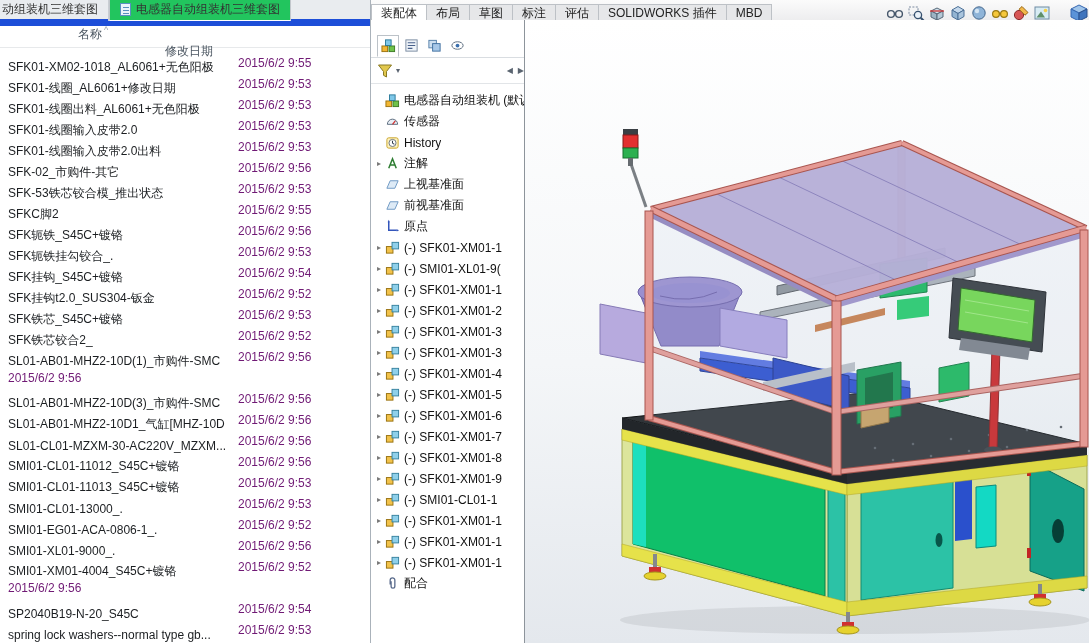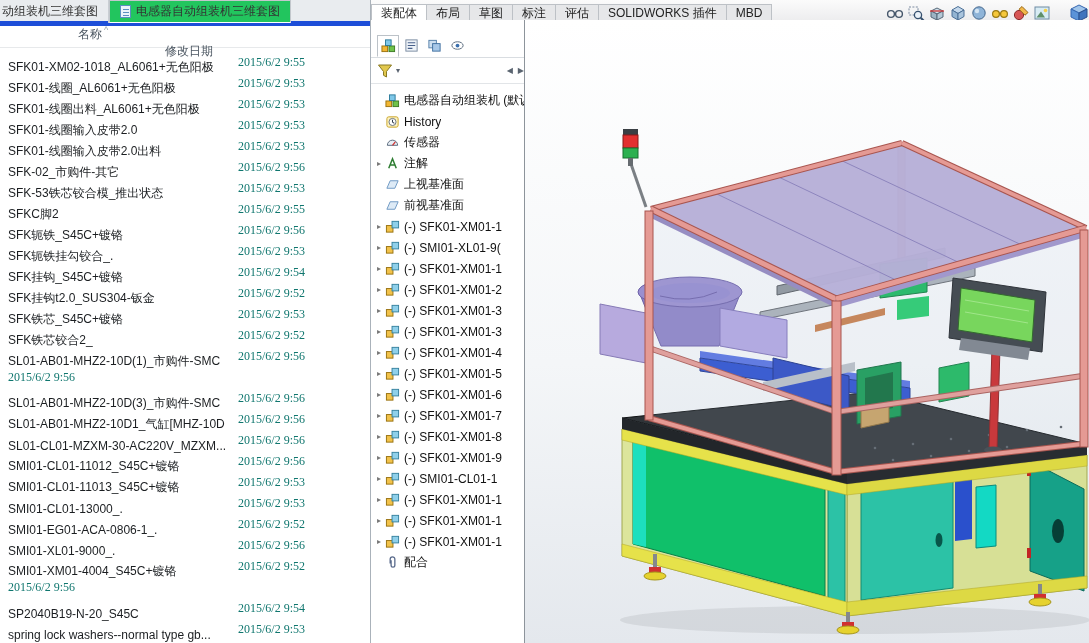--- a/index.html
+++ b/index.html
@@ -3,37 +3,37 @@
 <meta charset="utf-8">
 <style>
   *{margin:0;padding:0;box-sizing:border-box;}
   html,body{width:1089px;height:643px;overflow:hidden;background:#fff;
     font-family:"Liberation Sans","DejaVu Sans",sans-serif;}
   #app{position:relative;width:1089px;height:643px;background:#fff;}
 
   
   #explorer{position:absolute;left:0;top:0;width:371px;height:643px;background:#fff;
     border-right:1px solid #aab2ba;overflow:hidden;}
-  .tabbar{height:26px;background:#e9ecef;display:flex;align-items:flex-start;border-bottom:5px solid #1d4ed8;}
+  .tabbar{height:26px;background:#e9ecef;display:flex;align-items:center;border-bottom:7px solid #1d4ed8;}
   .etab{height:23px;display:flex;align-items:center;font-size:12px;color:#333;padding:0 10px;
     border-right:1px solid #c9ced3;white-space:nowrap;overflow:hidden;}
   .etab.first{max-width:112px;padding-left:2px;}
   .etab.active{background:#22c55e;border:1px solid #c2c7cc;border-bottom:1px solid #fff;gap:5px;}
   .docico{width:11px;height:13px;border:1px solid #5a8fc0;background:#eaf3fb;position:relative;flex:none;}
   .docico:before{content:"";position:absolute;left:2px;top:3px;width:6px;height:1px;background:#5a8fc0;
     box-shadow:0 3px 0 #5a8fc0,0 6px 0 #5a8fc0;}
   .cols{height:22px;display:flex;align-items:center;font-size:12px;color:#4a5560;
     border-bottom:1px solid #e7e9eb;position:relative;flex-direction:column;}
   .colname{width:230px;padding-left:8px;}
   .sortcaret{position:absolute;left:104px;top:-1px;font-size:9px;color:#98a2ac;}
   .coldate{padding-left:8px;}
   .filelist{padding-top:4px;font-size:12px;color:#1b1e21;}
   .frow{height:21px;display:flex;align-items:center;}
   .fname{width:230px;padding-left:8px;white-space:nowrap;overflow:hidden;flex:none;margin-top:10px;}
-  .fdate{padding-left:8px;color:#0f766e;white-space:nowrap;font-family:Liberation Serif, serif;}
+  .fdate{padding-left:8px;color:#701a75;white-space:nowrap;}
 
   
   #topbar{position:absolute;left:371px;top:0;width:718px;height:24px;
     background:linear-gradient(#fbfbfb,#ebebed);border-bottom:1px solid #cdd0d4;
     display:flex;align-items:flex-end;}
   .cmdtabs{display:flex;align-items:flex-end;height:20px;}
   .cmdtab{height:19px;line-height:17px;font-size:12px;color:#222;padding:0 9px;background:#e6e7e9;
     border:1px solid #bdc1c6;border-bottom:none;margin-right:-1px;white-space:nowrap;}
   .cmdtab.active{background:#fff;}
   .hud{margin-left:auto;display:flex;align-items:center;gap:3px;padding:0 6px 1px 0;}
@@ -187,21 +187,21 @@
       <div class="coldate">修改日期</div>
     </div>
     <div class="filelist">
 
         <div class="frow">
           <span class="fname">SFK01-XM02-1018_AL6061+无色阳极</span>
           <span class="fdate">2015/6/2 9:55</span>
         </div>
 
         <div class="frow">
-          <span class="fname">SFK01-线圈_AL6061+无色阳极</span>
+          <span class="fname">SFK01-线圈_AL6061+修改日期</span>
           <span class="fdate">2015/6/2 9:53</span>
         </div>
 
         <div class="frow">
           <span class="fname">SFK01-线圈出料_AL6061+无色阳极</span>
           <span class="fdate">2015/6/2 9:53</span>
         </div>
 
         <div class="frow">
           <span class="fname">SFK01-线圈输入皮带2.0</span>
@@ -463,67 +463,76 @@
             </svg>
         </span>
         <span class="tlabel">电感器自动组装机 (默认</span>
       </div>
       <div class="tree">
 
           <div class="trow">
             <span class="tarrow"></span>
             <span class="ticonwrap">
               <svg class="ticon" viewBox="0 0 16 16">
+                <use href="#s-sensor"></use>
+              </svg>
+            </span>
+            <span class="tlabel">传感器</span>
+          </div>
+
+          <div class="trow">
+            <span class="tarrow"></span>
+            <span class="ticonwrap">
+              <svg class="ticon" viewBox="0 0 16 16">
                 <use href="#s-hist"></use>
               </svg>
             </span>
             <span class="tlabel">History</span>
           </div>
 
           <div class="trow">
+            <span class="tarrow">▸</span>
+            <span class="ticonwrap">
+              <svg class="ticon" viewBox="0 0 16 16">
+                <use href="#s-note"></use>
+              </svg>
+            </span>
+            <span class="tlabel">注解</span>
+          </div>
+
+          <div class="trow">
             <span class="tarrow"></span>
             <span class="ticonwrap">
               <svg class="ticon" viewBox="0 0 16 16">
-                <use href="#s-sensor"></use>
-              </svg>
-            </span>
-            <span class="tlabel">传感器</span>
-          </div>
-
-          <div class="trow">
-            <span class="tarrow">▸</span>
-            <span class="ticonwrap">
-              <svg class="ticon" viewBox="0 0 16 16">
-                <use href="#s-note"></use>
-              </svg>
-            </span>
-            <span class="tlabel">注解</span>
+                <use href="#s-plane"></use>
+              </svg>
+            </span>
+            <span class="tlabel">上视基准面</span>
           </div>
 
           <div class="trow">
             <span class="tarrow"></span>
             <span class="ticonwrap">
               <svg class="ticon" viewBox="0 0 16 16">
                 <use href="#s-plane"></use>
               </svg>
             </span>
-            <span class="tlabel">上视基准面</span>
-          </div>
+            <span class="tlabel">前视基准面</span>
+          </div>
+
 
           <div class="trow">
             <span class="tarrow"></span>
             <span class="ticonwrap">
               <svg class="ticon" viewBox="0 0 16 16">
-                <use href="#s-plane"></use>
-              </svg>
-            </span>
-            <span class="tlabel">前视基准面</span>
-          </div>
-
-
+                <use href="#s-origin"></use>
+              </svg>
+            </span>
+            <span class="tlabel">原点</span>
+          </div>
 
           <div class="trow">
             <span class="tarrow">▸</span>
             <span class="ticonwrap">
               <svg class="ticon" viewBox="0 0 16 16">
                 <use href="#s-comp"></use>
               </svg>
             </span>
             <span class="tlabel">(-) SFK01-XM01-1</span>
           </div>

